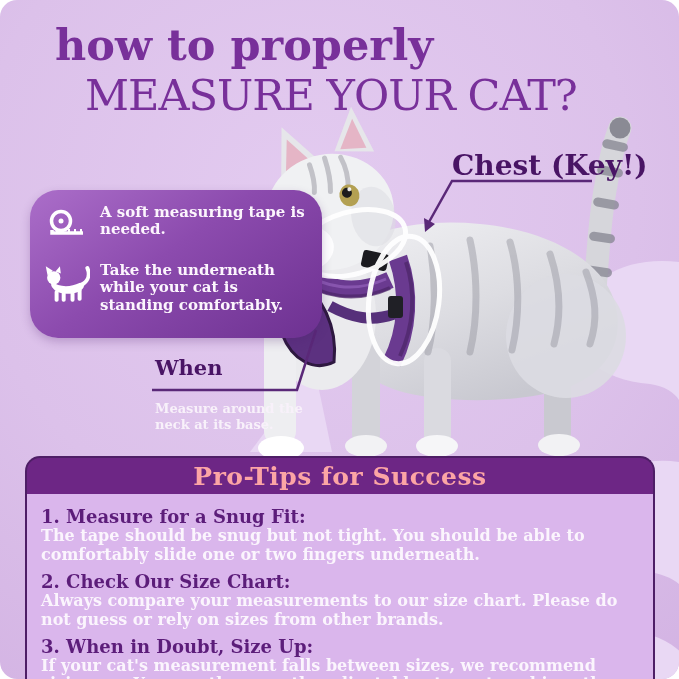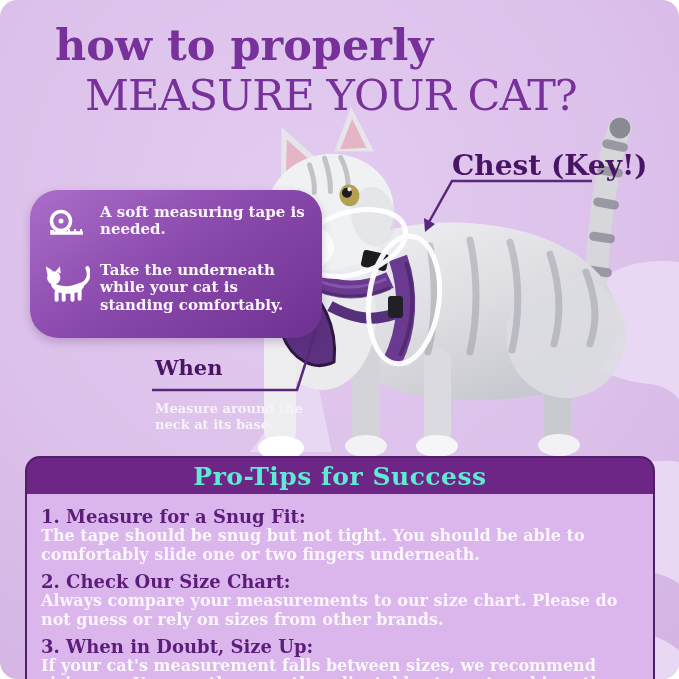--- a/index.html
+++ b/index.html
@@ -53,21 +53,21 @@
     position:absolute; left:155px; top:394px; width:172px; z-index:3;
     font-size:13px; font-weight:bold; color:#f8f1fa; line-height:1.2;margin-top:7px;
   }
 
   
   .protips { position:absolute; left:25px; top:456px; width:630px; z-index:4; }
   .protips-header {
     height:38px; background:#6d2685; border:2px solid #4e1e66; border-bottom:none;
     border-radius:15px 15px 0 0; display:flex; align-items:center; justify-content:center;
   }
-  .protips-title { font-size:25px; font-weight:bold; color:#5eead4; letter-spacing:.5px; }
+  .protips-title { font-size:25px; font-weight:bold; color:#fca5a5; letter-spacing:.5px; }
   .protips-body {
     height:209px; background:#dab6ec; border:2px solid #4e1e66; border-top:none;
     border-radius:0 0 22px 22px; padding:6px 16px 8px 14px;
   }
   .tip-heading { font-size:18px; font-weight:bold; color:#5c1d7a; margin-top:6px; }
   .tip-body { font-size:16px; font-weight:bold; color:#fbf5fd; line-height:1.18; }
 </style>
 </head>
 <body>
 

